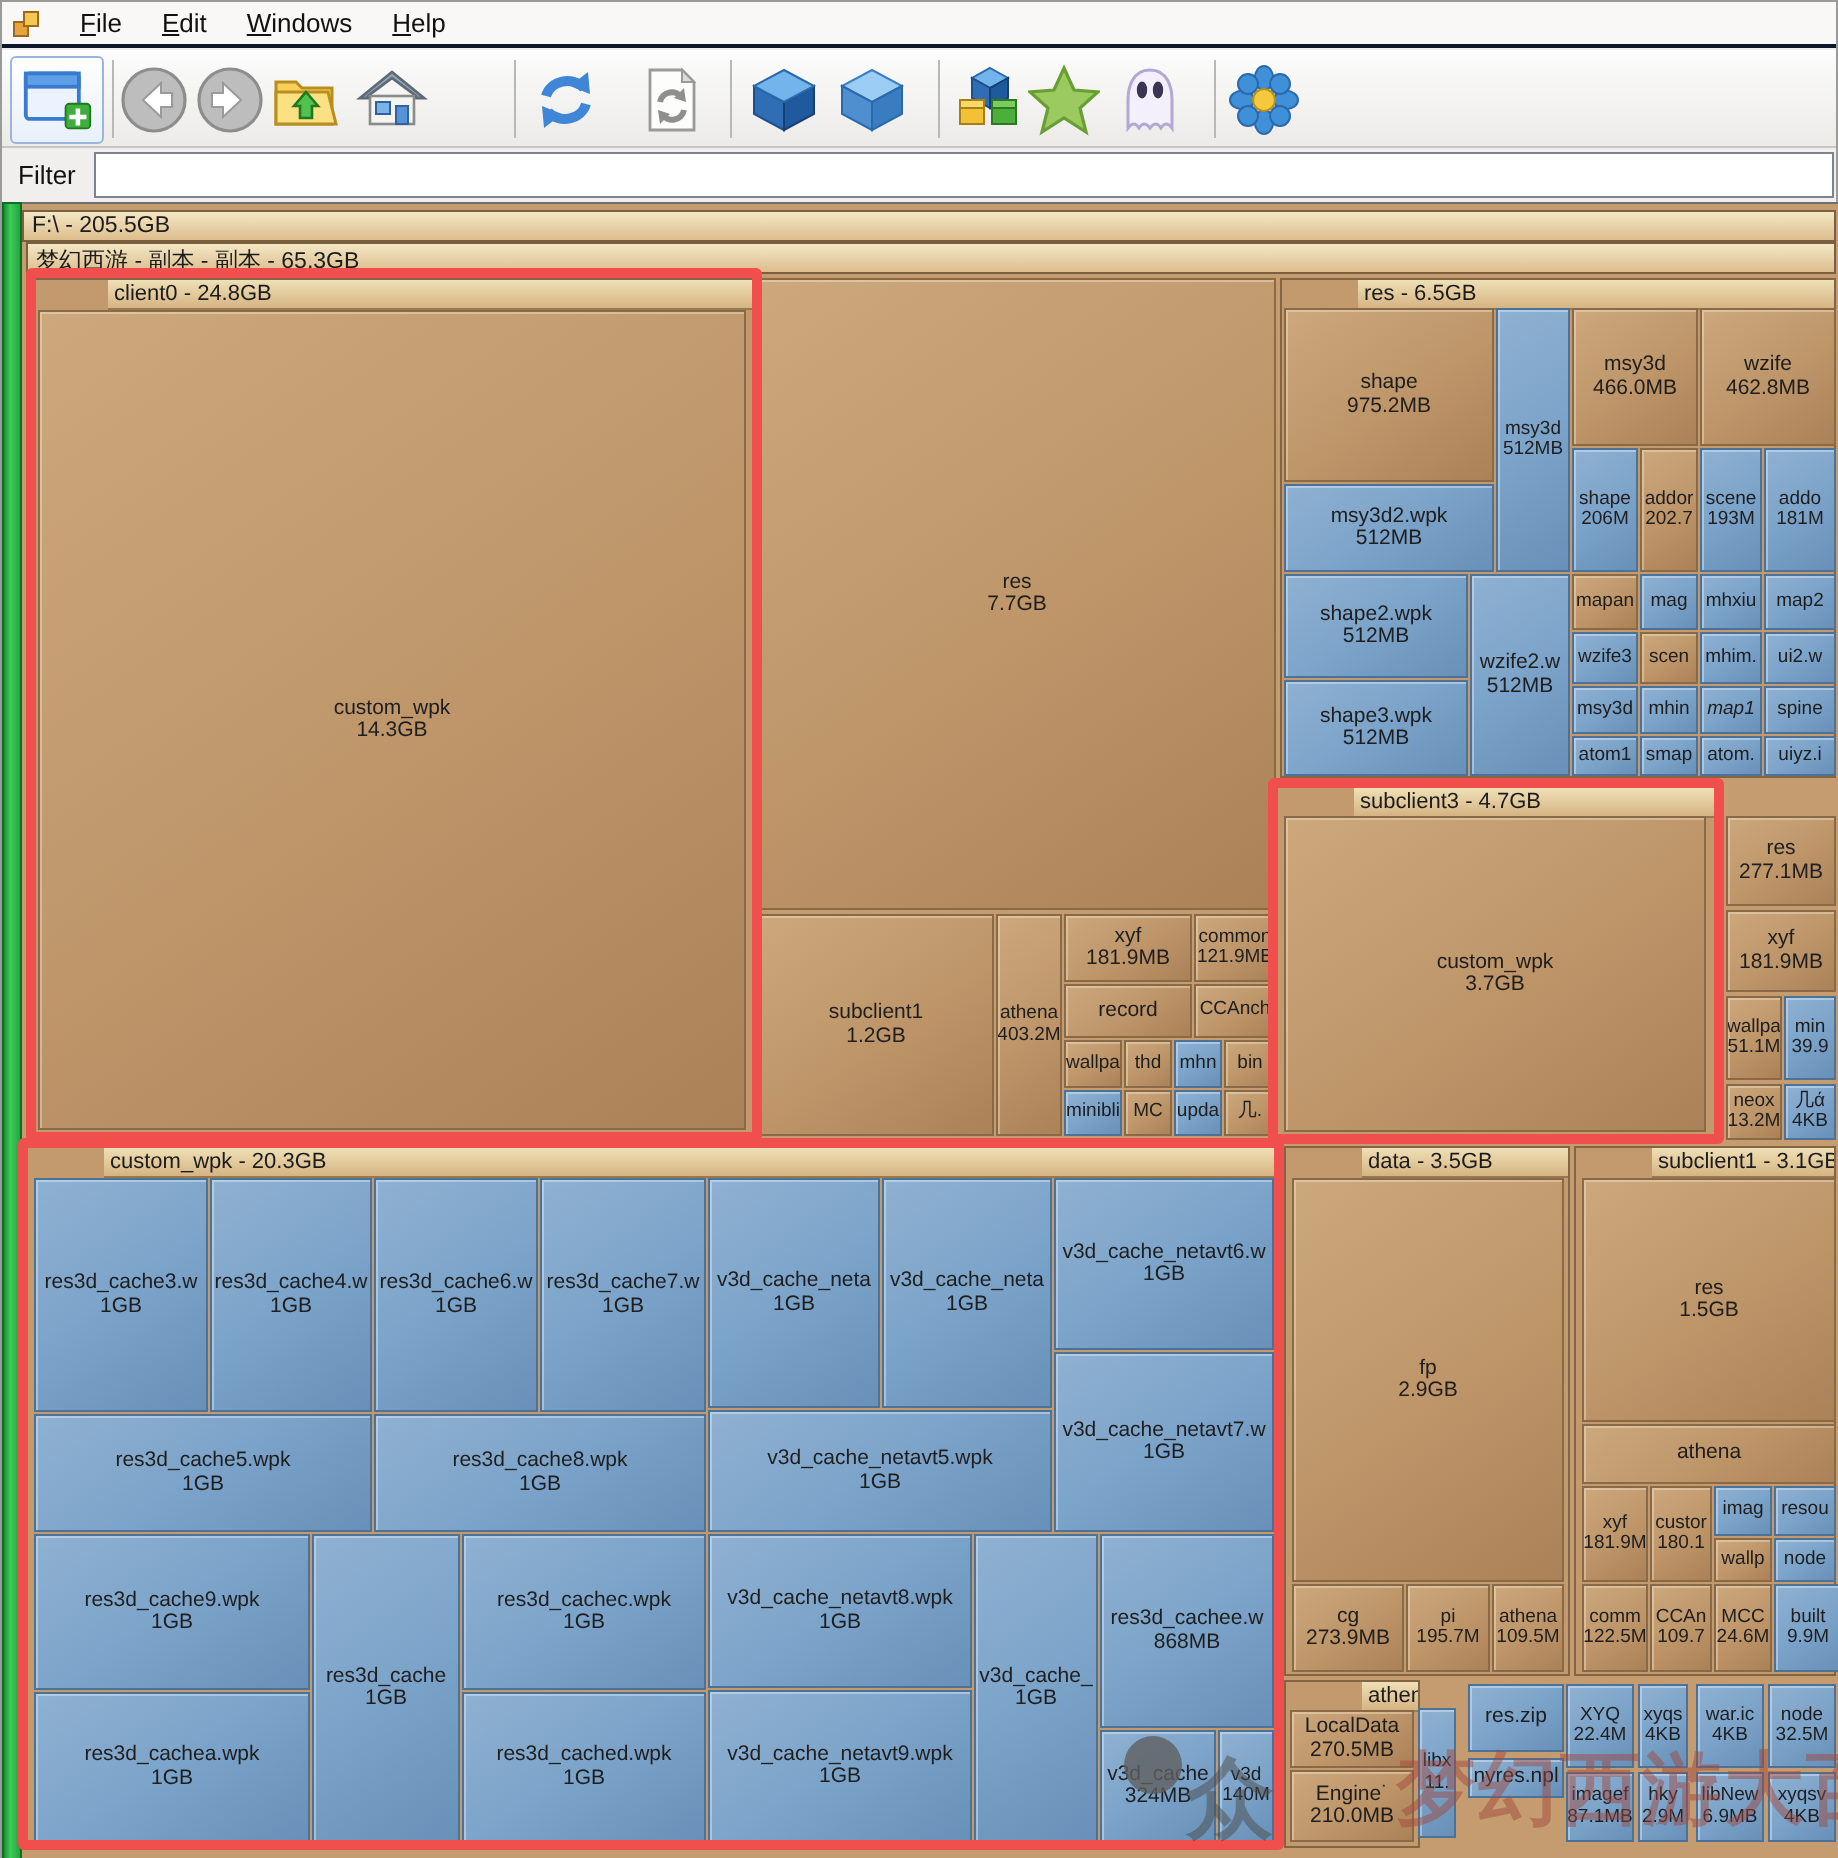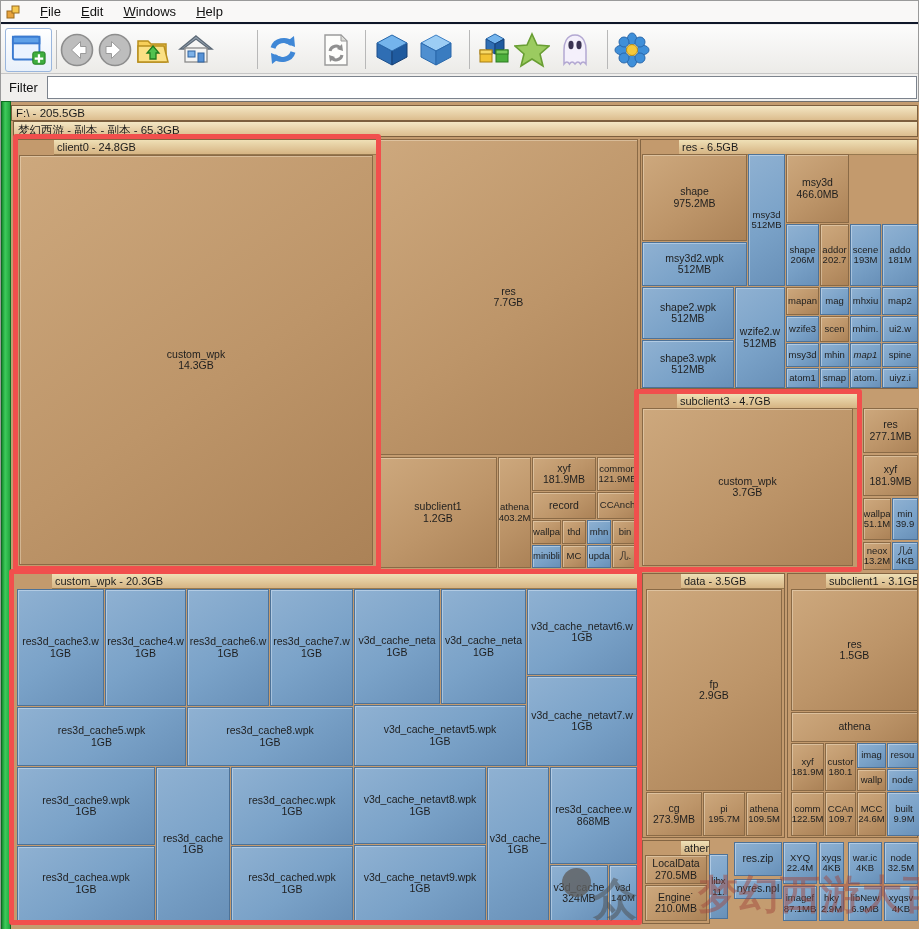--- a/index.html
+++ b/index.html
@@ -263,20 +263,24 @@
       <span>975.2MB</span>
     </div>
     <div class="block b sm" style="left: 747px; top: 153px; width: 37px; height: 132px;">
       <span>msy3d</span>
       <span>512MB</span>
     </div>
     <div class="block t" style="left: 785px; top: 153px; width: 63px; height: 69px;">
       <span>msy3d</span>
       <span>466.0MB</span>
     </div>
+    <div class="block t" style="left: 849px; top: 153px; width: 68px; height: 69px;">
+      <span>wzife</span>
+      <span>462.8MB</span>
+    </div>
     <div class="block b" style="left: 641px; top: 241px; width: 105px; height: 44px;">
       <span>msy3d2.wpk</span>
       <span>512MB</span>
     </div>
     <div class="block b sm" style="left: 785px; top: 223px; width: 33px; height: 62px;">
       <span>shape</span>
       <span>206M</span>
     </div>
     <div class="block t sm" style="left: 819px; top: 223px; width: 29px; height: 62px;">
       <span>addor</span>

